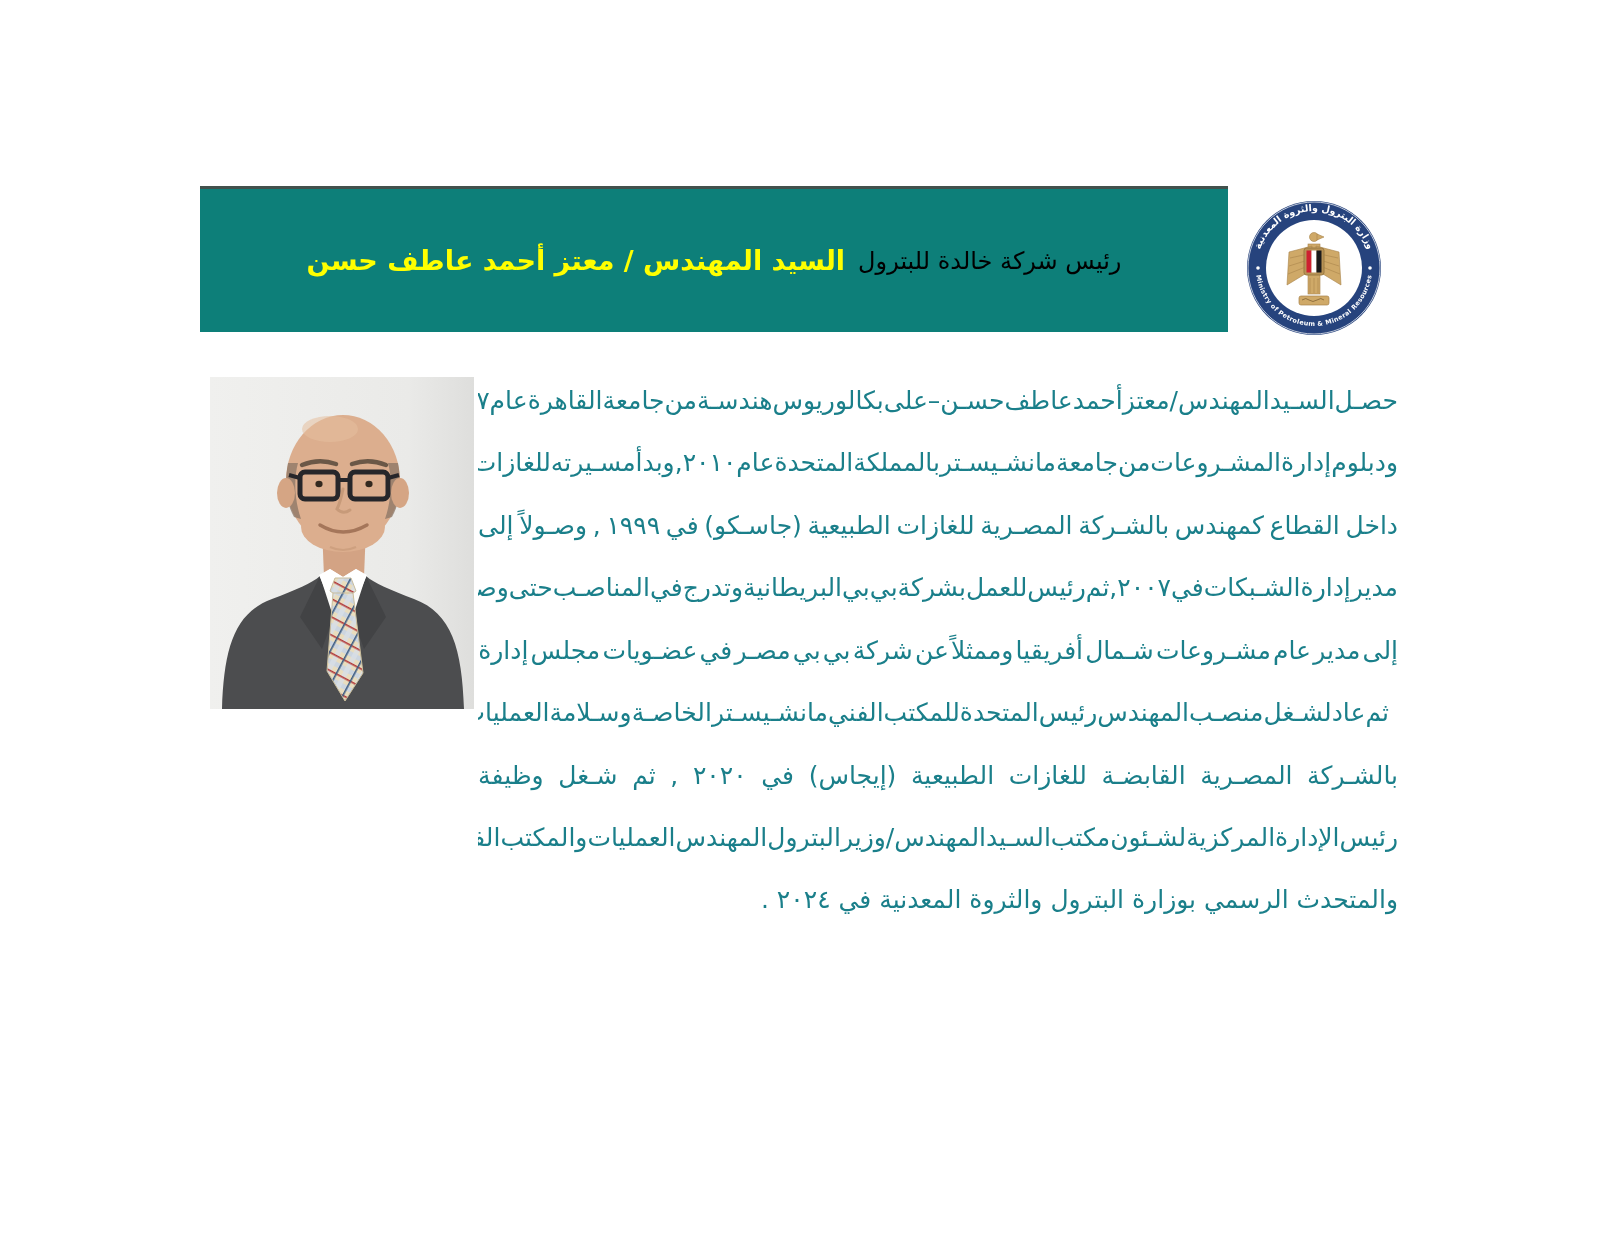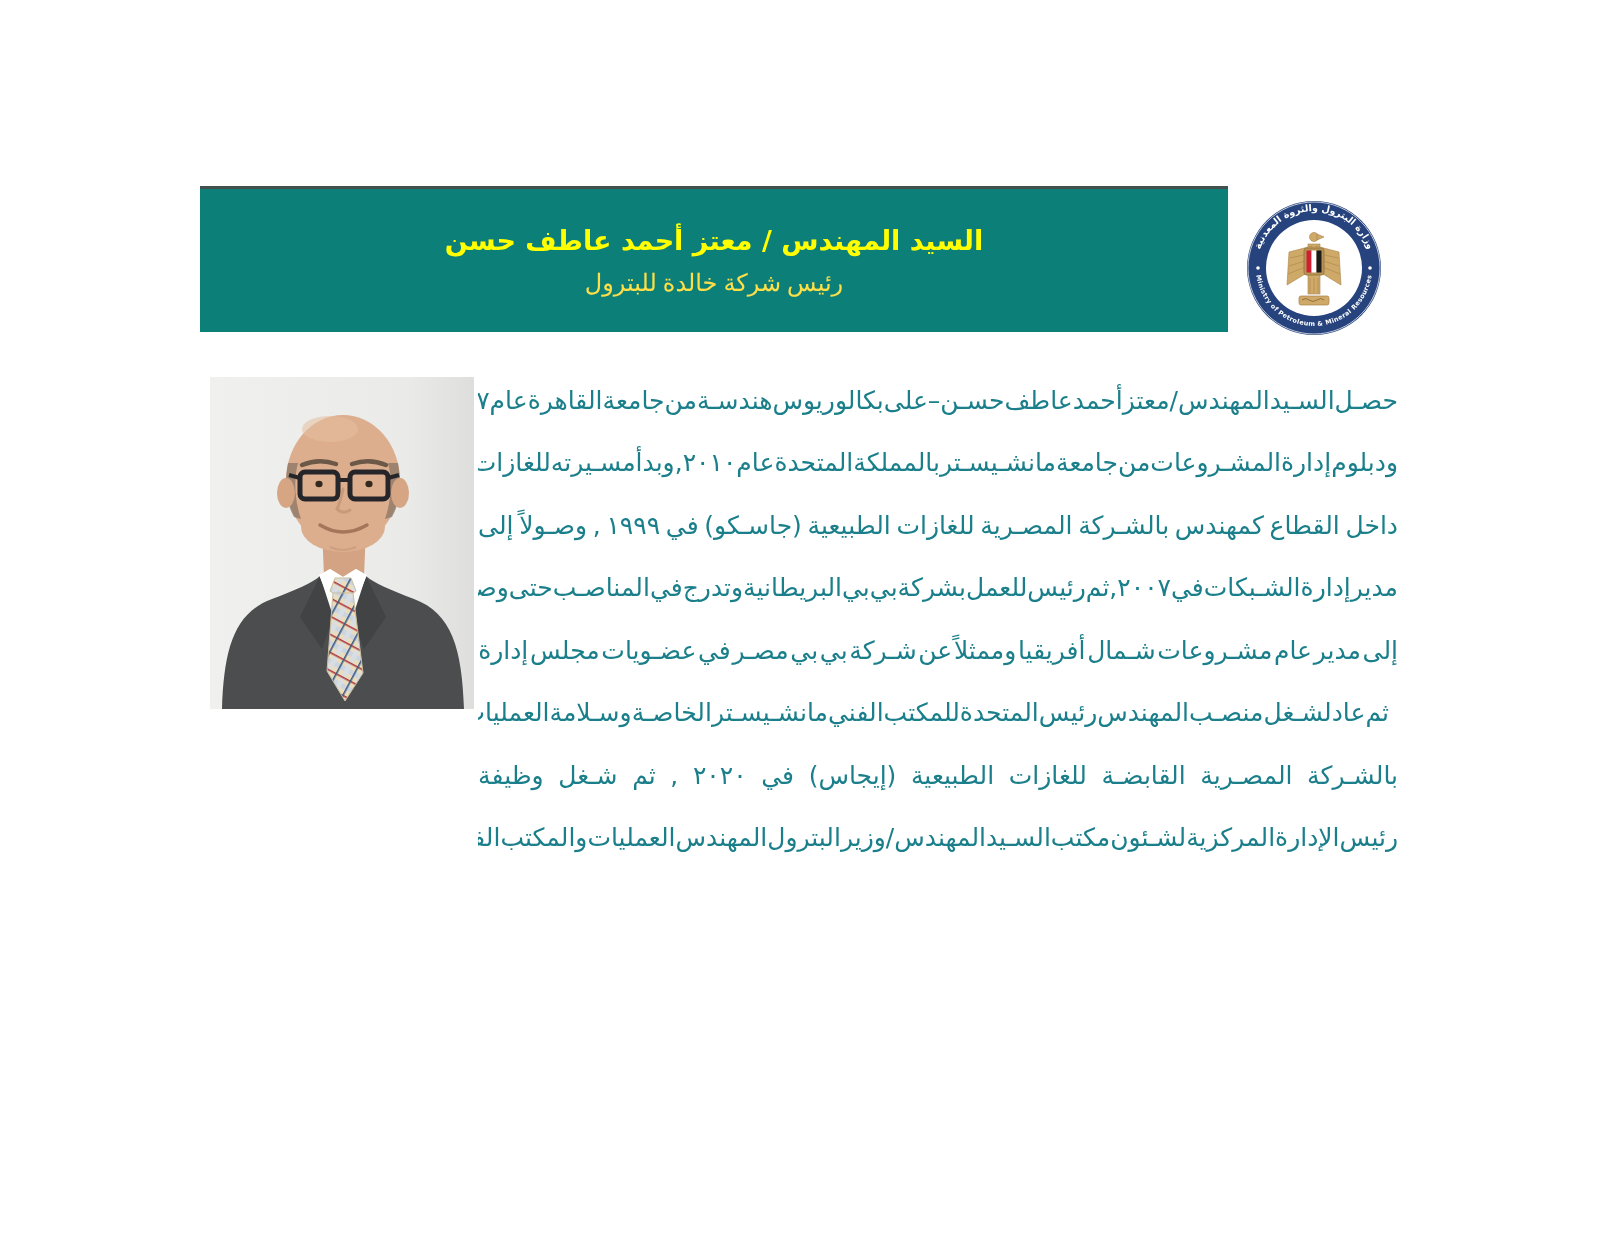--- a/index.html
+++ b/index.html
@@ -4,24 +4,24 @@
 <style>
   html,body{margin:0;padding:0;}
   body{
     width:1600px;height:1236px;background:#ffffff;position:relative;overflow:hidden;
     font-family:"DejaVu Sans", sans-serif;
   }
   
   .banner{
     position:absolute;left:200px;top:186px;width:1028px;height:143px;
     background:#0d7f79;border-top:3px solid #42514d;
-    display:flex;flex-direction:column;align-items:center;justify-content:center;gap:13px;
+    display:flex;flex-direction:row;align-items:center;justify-content:center;gap:13px;
   }
   .banner-title{color:#ffff00;font-size:27px;font-weight:bold;direction:rtl;letter-spacing:.2px;}
-  .banner-subtitle{color:#fde047;font-size:24px;direction:rtl;font-family:Liberation Serif, serif;}
+  .banner-subtitle{color:#000000;font-size:24px;direction:rtl;}
   
   .seal{position:absolute;left:1246px;top:200px;width:136px;height:136px;}
   
   .portrait{position:absolute;left:210px;top:377px;width:264px;height:332px;}
   
   .bio{
     position:absolute;left:478px;top:369px;width:920px;
     color:#1a7f8a;font-size:25px;
   }
   .bline{
@@ -216,21 +216,21 @@
     </div>
   <div class="bline">
       <span>إلى</span>
       <span>مدير</span>
       <span>عام</span>
       <span>مشـروعات</span>
       <span>شـمال</span>
       <span>أفريقيا</span>
       <span>وممثلاً</span>
       <span>عن</span>
-      <span>شـركة</span>
+      <span>شركة</span>
       <span>بي</span>
       <span>بي</span>
       <span>مصـر</span>
       <span>في</span>
       <span>عضـويات</span>
       <span>مجلس</span>
       <span>إدارة</span>
     </div>
   <div class="bline indent">
       <span>ثم</span>
@@ -270,13 +270,14 @@
       <span>السـيد</span>
       <span>المهندس</span>
       <span>/</span>
       <span>وزير</span>
       <span>البترول</span>
       <span>المهندس</span>
       <span>العمليات</span>
       <span>والمكتب</span>
       <span>الفني</span>
     </div>
+  <div class="bline-plain">والمتحدث الرسمي بوزارة البترول والثروة المعدنية في ٢٠٢٤ .</div>
 </div>
 
 </body></html>

